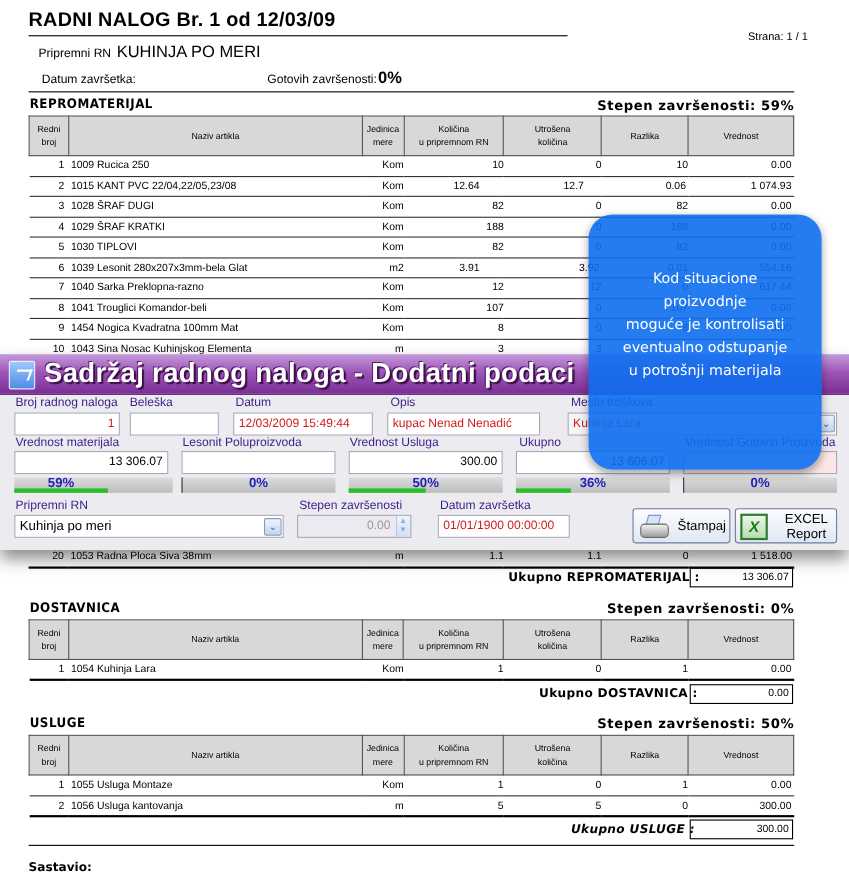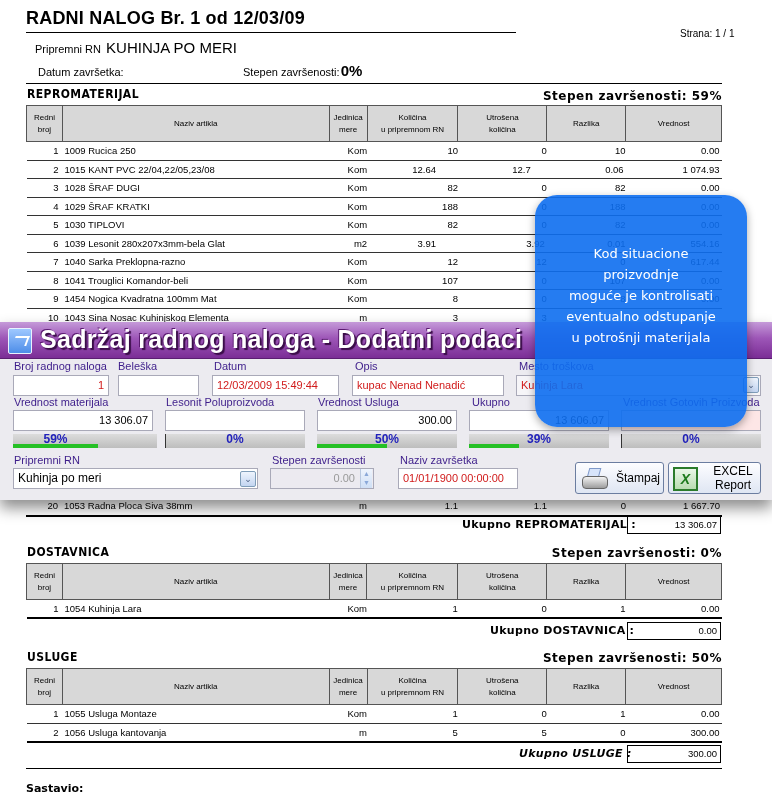--- a/index.html
+++ b/index.html
@@ -68,21 +68,21 @@
 </style>
 </head>
 <body>
 
 <div>
   <div class="rep-title">RADNI NALOG Br. 1 od 12/03/09</div>
   <div class="rep-title-line"></div>
   <div class="strana">Strana: 1 / 1</div>
   <div class="prip"><span>Pripremni RN</span> <b>KUHINJA PO MERI</b></div>
   <div class="datum-zav">Datum završetka:</div>
-  <div class="stepen-hdr"><span>Stepen završenosti:</span><b>0%</b></div>
+  <div class="stepen-hdr"><span>Gotovih završenosti:</span><b>0%</b></div>
   <div class="hdr-line"></div>
 
   <div class="sec-title" style="left:27px;top:87px;">REPROMATERIJAL</div>
   <div class="sec-pct" style="top:89px;">Stepen završenosti: 59%</div>
   <table class="grid" style="top:105px;">
     <thead>
       <tr>
         <th style="width:36px;"><span>Redni</span><br><span>broj</span></th>
         <th style="width:267px;">Naziv artikla</th>
         <th style="width:38px;"><span>Jedinica</span><br><span>mere</span></th>
@@ -188,21 +188,21 @@
 
   <table class="grid" style="top:497px;">
     <tbody>
       <tr class="last">
           <td class="n" style="width:36px">20</td>
           <td class="name" style="width:267px">1053 Radna Ploca Siva 38mm</td>
           <td class="c" style="width:38px">m</td>
           <td class="c" style="width:91px">1.1</td>
           <td class="c" style="width:89px">1.1</td>
           <td class="c" style="width:79px">0</td>
-          <td class="r" style="width:96px">1 667.70</td>
+          <td class="r" style="width:96px">1 518.00</td>
         </tr>
     </tbody>
   </table>
   <div class="total-row" style="left:462px;top:518px;">Ukupno REPROMATERIJAL :</div>
   <div class="total-box" style="left:627px;top:516px;">13 306.07</div>
 
   <div class="sec-title" style="left:27px;top:545px;">DOSTAVNICA</div>
   <div class="sec-pct" style="top:546px;">Stepen završenosti: 0%</div>
   <table class="grid" style="top:563px;">
     <thead>
@@ -281,21 +281,21 @@
 
   <div class="lbl" style="left:14px;top:38px;">Broj radnog naloga</div>
   <div class="lbl" style="left:118px;top:38px;">Beleška</div>
   <div class="lbl" style="left:214px;top:38px;">Datum</div>
   <div class="lbl" style="left:355px;top:38px;">Opis</div>
   <div class="lbl" style="left:519px;top:38px;">Mesto troškova</div>
 
   <div class="fld red right" style="left:13px;top:53px;width:96px;">1</div>
   <div class="fld" style="left:118px;top:53px;width:81px;"></div>
   <div class="fld red" style="left:212px;top:53px;width:127px;">12/03/2009 15:49:44</div>
-  <div class="fld red" style="left:352px;top:53px;width:152px;">kupac  Nenad Nenadić</div>
+  <div class="fld red" style="left:352px;top:53px;width:139px;">kupac  Nenad Nenadić</div>
   <div class="fld red" style="left:516px;top:53px;width:245px;background:#f6f5f8;">Kuhinja Lara</div>
   <div class="combo-btn" style="left:743px;top:55px;">⌄</div>
 
   <div class="lbl" style="left:14px;top:74px;">Vrednost materijala</div>
   <div class="lbl" style="left:166px;top:74px;">Lesonit Poluproizvoda</div>
   <div class="lbl" style="left:318px;top:74px;">Vrednost Usluga</div>
   <div class="lbl" style="left:472px;top:74px;">Ukupno</div>
   <div class="lbl" style="left:623px;top:74px;">Vrednost Gotovih Proizvoda</div>
 
   <div class="fld right" style="left:13px;top:88px;width:140px;">13 306.07</div>
@@ -311,36 +311,36 @@
   <div class="bar" style="left:165px;top:112px;width:140px;">
       <div class="bar-tick"></div>
       <div class="bar-txt">0%</div>
     </div>
   <div class="bar" style="left:317px;top:112px;width:140px;">
       <div class="bar-fill" style="width:50%;"></div>
       <div class="bar-txt">50%</div>
     </div>
   <div class="bar" style="left:469px;top:112px;width:140px;">
       <div class="bar-fill" style="width:36%;"></div>
-      <div class="bar-txt">39%</div>
+      <div class="bar-txt">36%</div>
     </div>
   <div class="bar" style="left:621px;top:112px;width:140px;">
       <div class="bar-tick"></div>
       <div class="bar-txt">0%</div>
     </div>
 
   <div class="lbl" style="left:14px;top:132px;">Pripremni RN</div>
   <div class="fld" style="left:13px;top:146px;width:245px;font-size:12px;">Kuhinja po meri</div>
   <div class="combo-btn" style="left:240px;top:149px;">⌄</div>
 
   <div class="lbl" style="left:272px;top:132px;">Stepen završenosti</div>
   <div class="fld disabled right" style="left:270px;top:146px;width:104px;padding-right:18px;">0.00</div>
   <div class="spin" style="left:360px;top:147px;">▲<br>▼</div>
 
-  <div class="lbl" style="left:400px;top:132px;">Naziv završetka</div>
+  <div class="lbl" style="left:400px;top:132px;">Datum završetka</div>
   <div class="fld red" style="left:398px;top:146px;width:120px;">01/01/1900 00:00:00</div>
 
   <div class="btn" style="left:575px;top:140px;width:89px;">
     <div class="printer-icon">
         <div class="paper"></div>
         <div class="body"></div>
       </div>
     <span style="position:absolute;left:40px;top:8px;">Štampaj</span>
   </div>
   <div class="btn" style="left:668px;top:140px;width:93px;">

